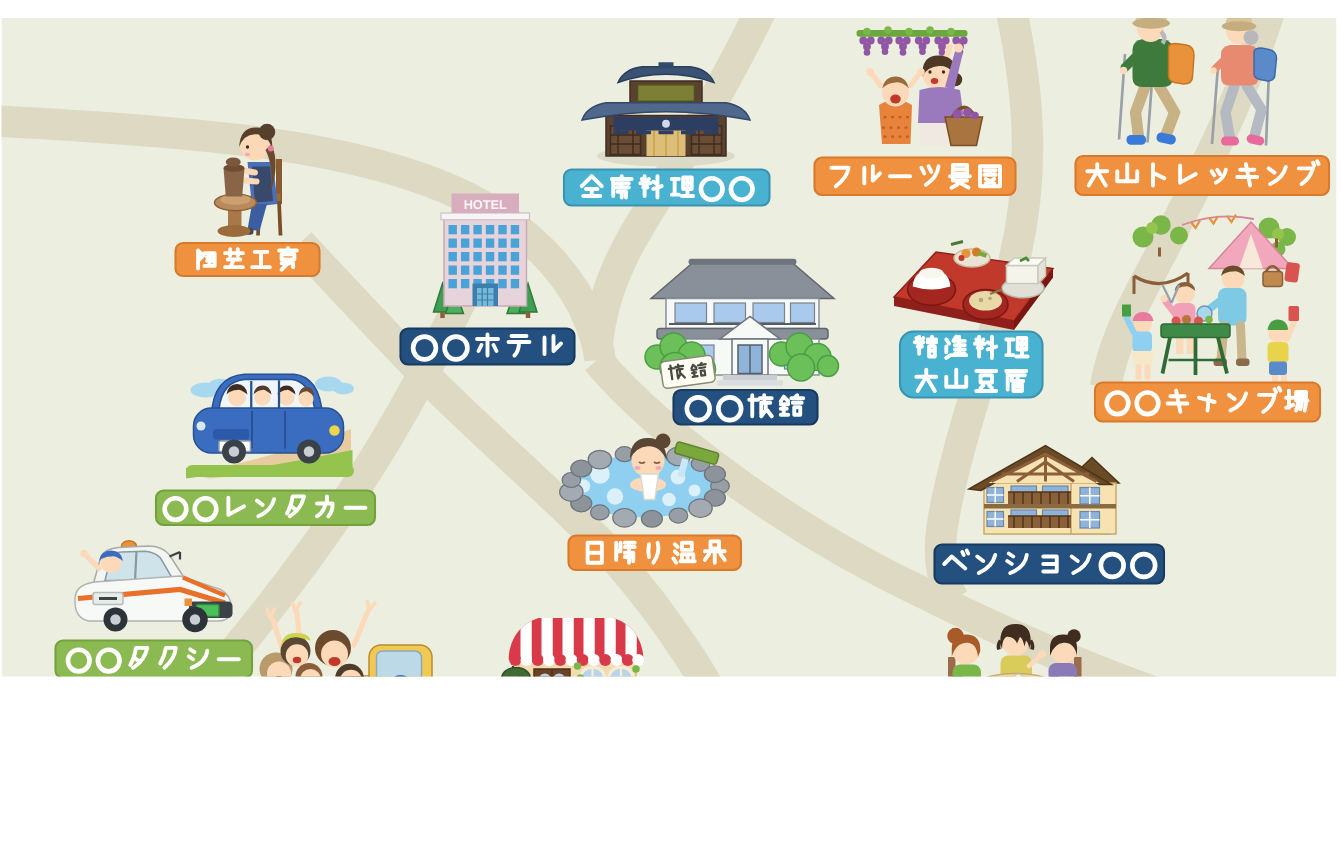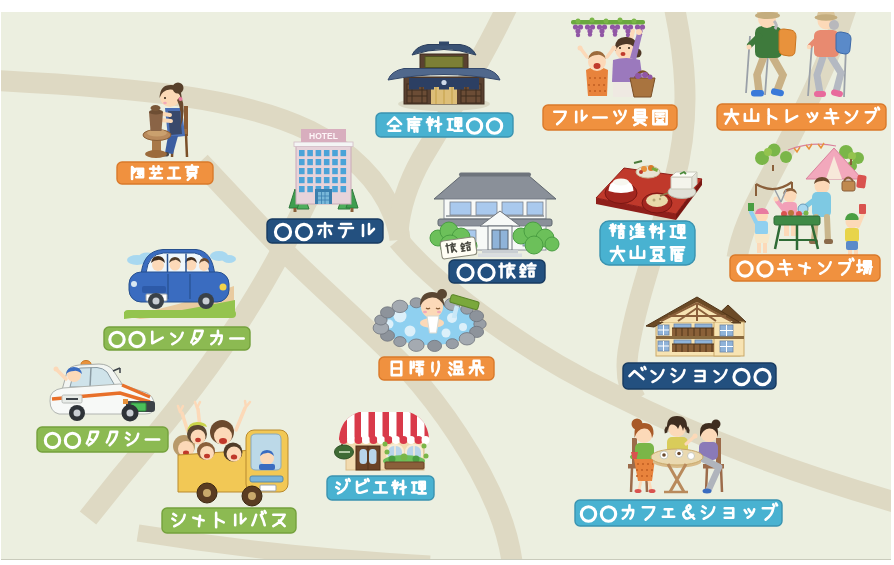--- a/index.html
+++ b/index.html
@@ -1,15 +1,15 @@
 <!DOCTYPE html>
 <html><head><meta charset="utf-8">
 <style>
 html,body{margin:0;padding:0;background:#ffffff;font-family:"Liberation Sans",sans-serif;}
-#stage{position:relative;width:894px;height:565px;overflow:hidden;text-align:right;}
+#stage{position:relative;width:894px;height:451px;overflow:hidden;text-align:right;}
 </style></head>
 <body>
 <div id="stage"><svg width="894" height="565" viewBox="0 0 894 565" xmlns="http://www.w3.org/2000/svg">
 <clipPath id="map">
         <rect x="1" y="12" width="890" height="547.5"></rect>
       </clipPath>
 <g clip-path="url(#map)">
 <rect x="1" y="12" width="890" height="547.5" fill="#ecefe0"></rect>
 
 <g fill="none" stroke="#ded9c3" stroke-width="21">

